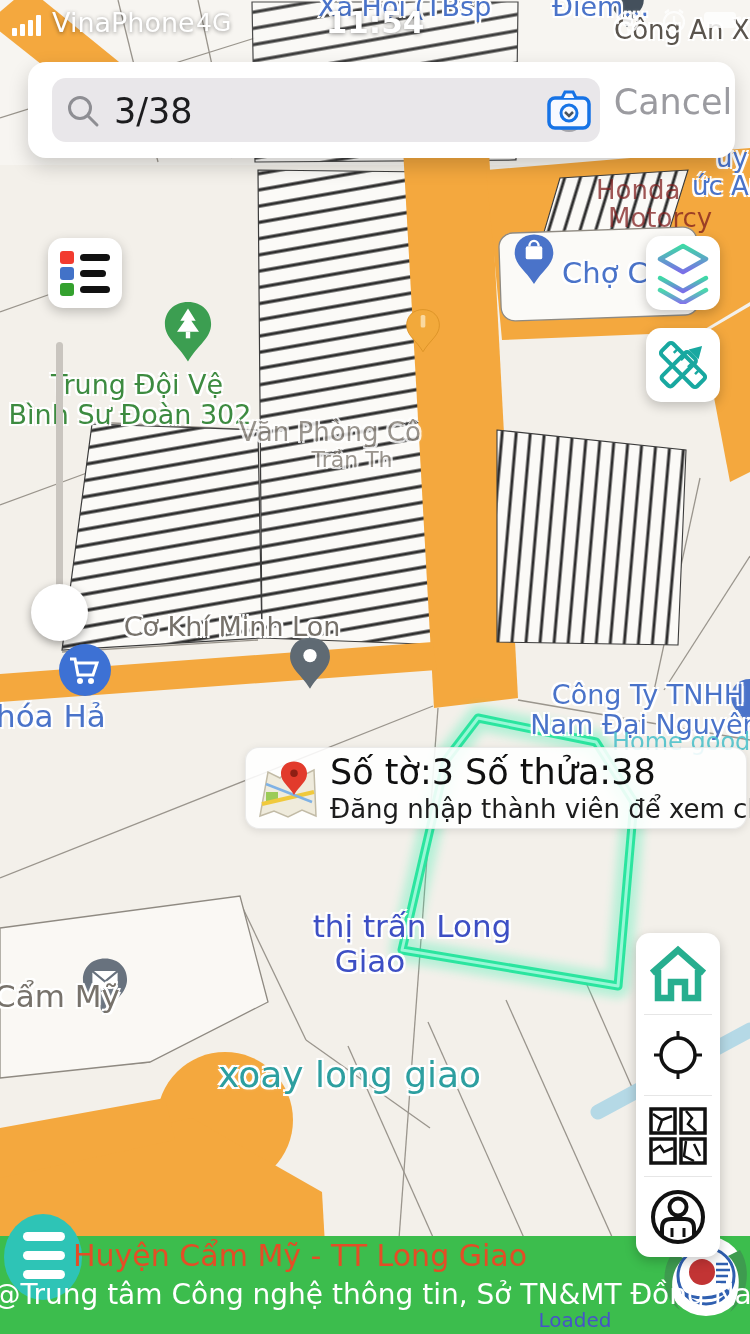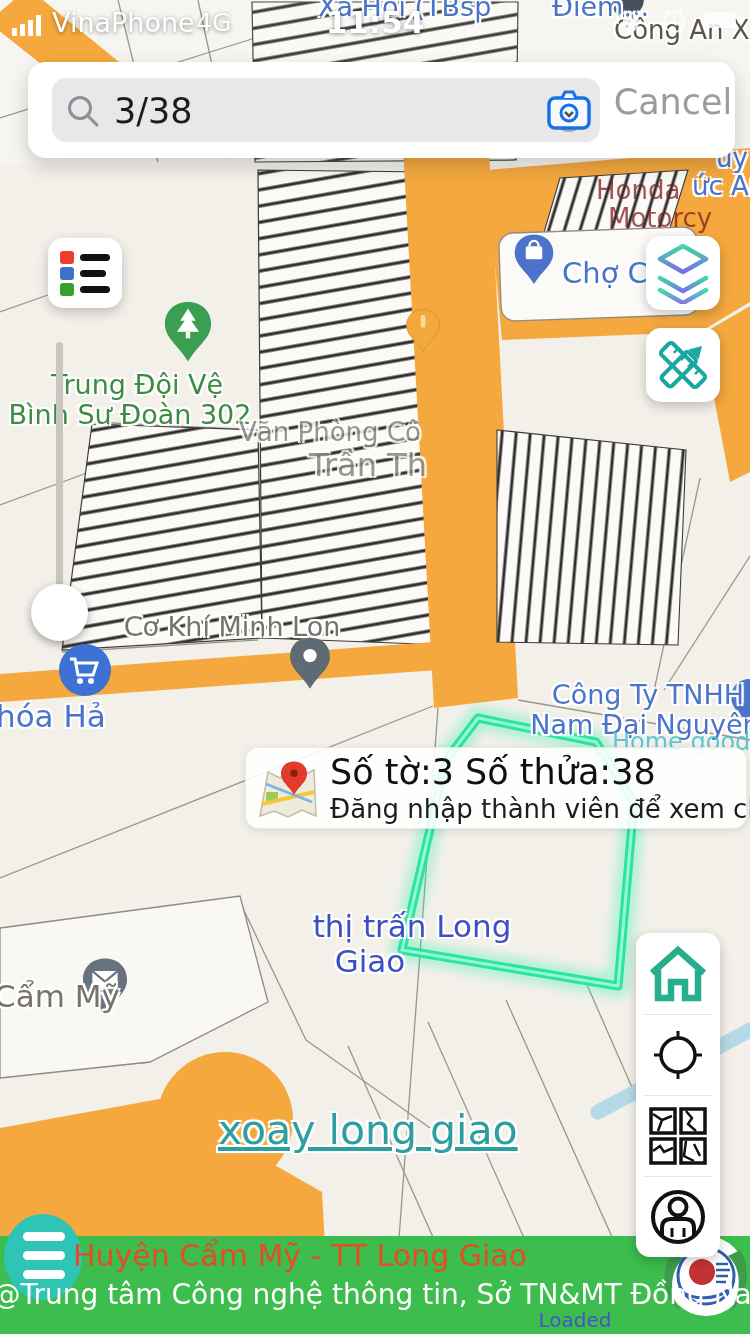--- a/index.html
+++ b/index.html
@@ -207,30 +207,30 @@
     <div class="map-label lbl-blue" style="left:552px;top:-8px;font-size:27px;">Điểm...</div>
     <div class="map-label lbl-gray" style="left:614px;top:16px;font-size:26px;color:#5A544D;">Công An Xã Lon</div>
     <div class="map-label lbl-blue" style="left:716px;top:144px;font-size:26px;">uy</div>
     <div class="map-label lbl-blue" style="left:692px;top:172px;font-size:26px;">ức Anh</div>
     <div class="map-label lbl-hblue" style="left:596px;top:176px;font-size:26px;">Honda</div>
     <div class="map-label lbl-hblue" style="left:592px;top:204px;font-size:26px;margin-left:16px;">Motorcy</div>
     <div class="map-label lbl-blue" style="left:562px;top:258px;font-size:29px;">Chợ Cẩm</div>
     <div class="map-label lbl-green ctr" style="left:137px;top:370px;font-size:27px;">Trung Đội Vệ</div>
     <div class="map-label lbl-green ctr" style="left:130px;top:400px;font-size:27px;">Bình Sư Đoàn 302</div>
     <div class="map-label lbl-faded ctr" style="left:330px;top:418px;font-size:26px;">Văn Phòng Cô</div>
-    <div class="map-label lbl-faded ctr" style="left:368px;top:448px;font-size:32px;">Trần Th</div>
+    <div class="map-label lbl-faded ctr" style="left:352px;top:448px;font-size:22px;">Trần Th</div>
     <div class="map-label lbl-blue ctr" style="left:648px;top:680px;font-size:27px;">Công Ty TNHH</div>
     <div class="map-label lbl-gray ctr" style="left:232px;top:612px;font-size:27px;">Cơ Khí Minh Lon</div>
     <div class="map-label lbl-blue ctr" style="left:645px;top:710px;font-size:27px;">Nam Đại Nguyên</div>
     <div class="map-label lbl-cyan" style="left:612px;top:730px;font-size:24px;text-shadow:none;">Home goods store</div>
     <div class="map-label lbl-indigo ctr" style="left:372px;top:910px;font-size:31px;margin-left:40px;">thị trấn Long</div>
     <div class="map-label lbl-indigo ctr" style="left:370px;top:945px;font-size:31px;">Giao</div>
     <div class="map-label lbl-gray" style="left:-6px;top:980px;font-size:31px;">Cẩm Mỹ</div>
     <div class="map-label lbl-blue" style="left:-4px;top:700px;font-size:31px;">hóa Hả</div>
-    <div class="map-label lbl-teal" style="left:218px;top:1108px;font-size:41px;text-decoration:underline;">xoay long giao</div>
+    <div class="map-label lbl-teal" style="left:218px;top:1056px;font-size:36px;">xoay long giao</div>
   </div>
 
   <div class="abs popup">
     <svg class="abs" style="left:10px;top:10px;" width="66" height="62" viewBox="0 0 66 62">
       <path d="M4,58 L12,14 L24,20 L34,10 L46,18 L58,12 L60,58 L46,52 L32,59 L18,53 Z" fill="#EFEBDC" stroke="#C2BBA6" stroke-width="1.5"></path>
       <rect x="10" y="34" width="12" height="10" fill="#8CC63F" opacity=".85"></rect>
       <path d="M6,46 L58,34" stroke="#F0C93C" stroke-width="4"></path>
       <path d="M10,26 L56,44" stroke="#7FB2E5" stroke-width="2.5"></path>
       <g transform="translate(38,22) scale(0.62)">
         <path d="M0,-30 C-13,-30 -21,-21 -21,-10 C-21,3 -9,9 0,24 C9,9 21,3 21,-10 C21,-21 13,-30 0,-30 Z" fill="#E23B2C"></path>

